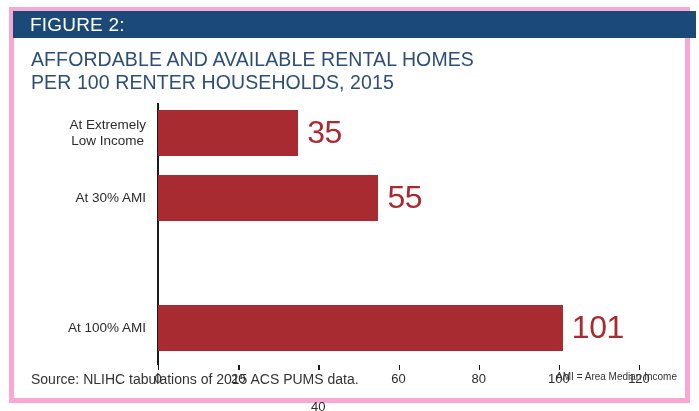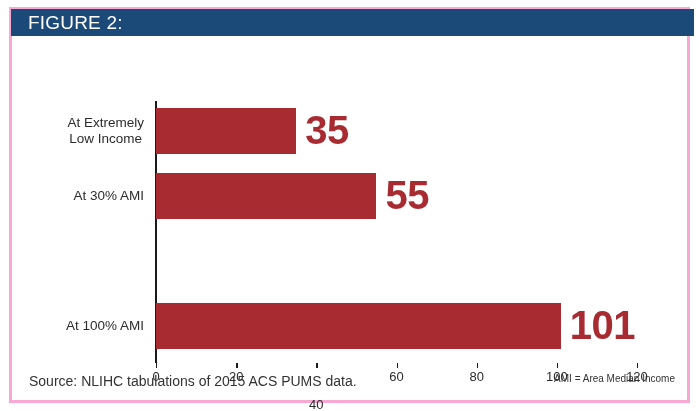--- a/index.html
+++ b/index.html
@@ -14,21 +14,21 @@
     overflow: hidden;
   }
 
   .figure-card {
     position: absolute;
     left: 9px;
     top: 7px;
     width: 681px;
     height: 396px;
     box-sizing: border-box;
-    border: 3px solid #f9a8d4;
+    border: 5px solid #f9a8d4;
     background: #ffffff;
   }
 
   .figure-banner {
     position: absolute;
     left: -1px;
     top: -1px;
     width: 683px;
     height: 27px;
     background: #1c4a78;
@@ -108,22 +108,22 @@
     height: 46px;
     background: #a82b32;
   }
   .bar-value {
     position: absolute;
     top: -1px;
     height: 54px;
     display: flex;
     align-items: center;
     color: #a82b32;
-    font-size: 40px;
-    font-weight: bold;
+    font-size: 32px;
+    font-weight: normal;
     letter-spacing: -0.5px;
   }
 
   
   .xaxis {
     position: absolute;
     left: 0;
     top: 269px;
     width: 681px;
     height: 26px;
@@ -170,20 +170,22 @@
 </style>
 </head>
 <body>
 
 <div class="figure-card">
 
   <div class="figure-banner">
     <div class="figure-banner-label">FIGURE 2:</div>
   </div>
 
+  <div class="figure-title">AFFORDABLE AND AVAILABLE RENTAL HOMES
+PER 100 RENTER HOUSEHOLDS, 2015</div>
 
   <div class="plot">
     <div class="axis-line"></div>
     <div class="bar-rows" id="bar-rows">
         <div class="bar-row" style="top: 10px;">
           <div class="cat-label">At Extremely
 Low Income</div>
           <div class="bar" style="width: 140.292px; background: rgb(168, 43, 50);"></div>
           <div class="bar-value" style="left: 293.292px; color: rgb(168, 43, 50);">35</div>
         </div>

